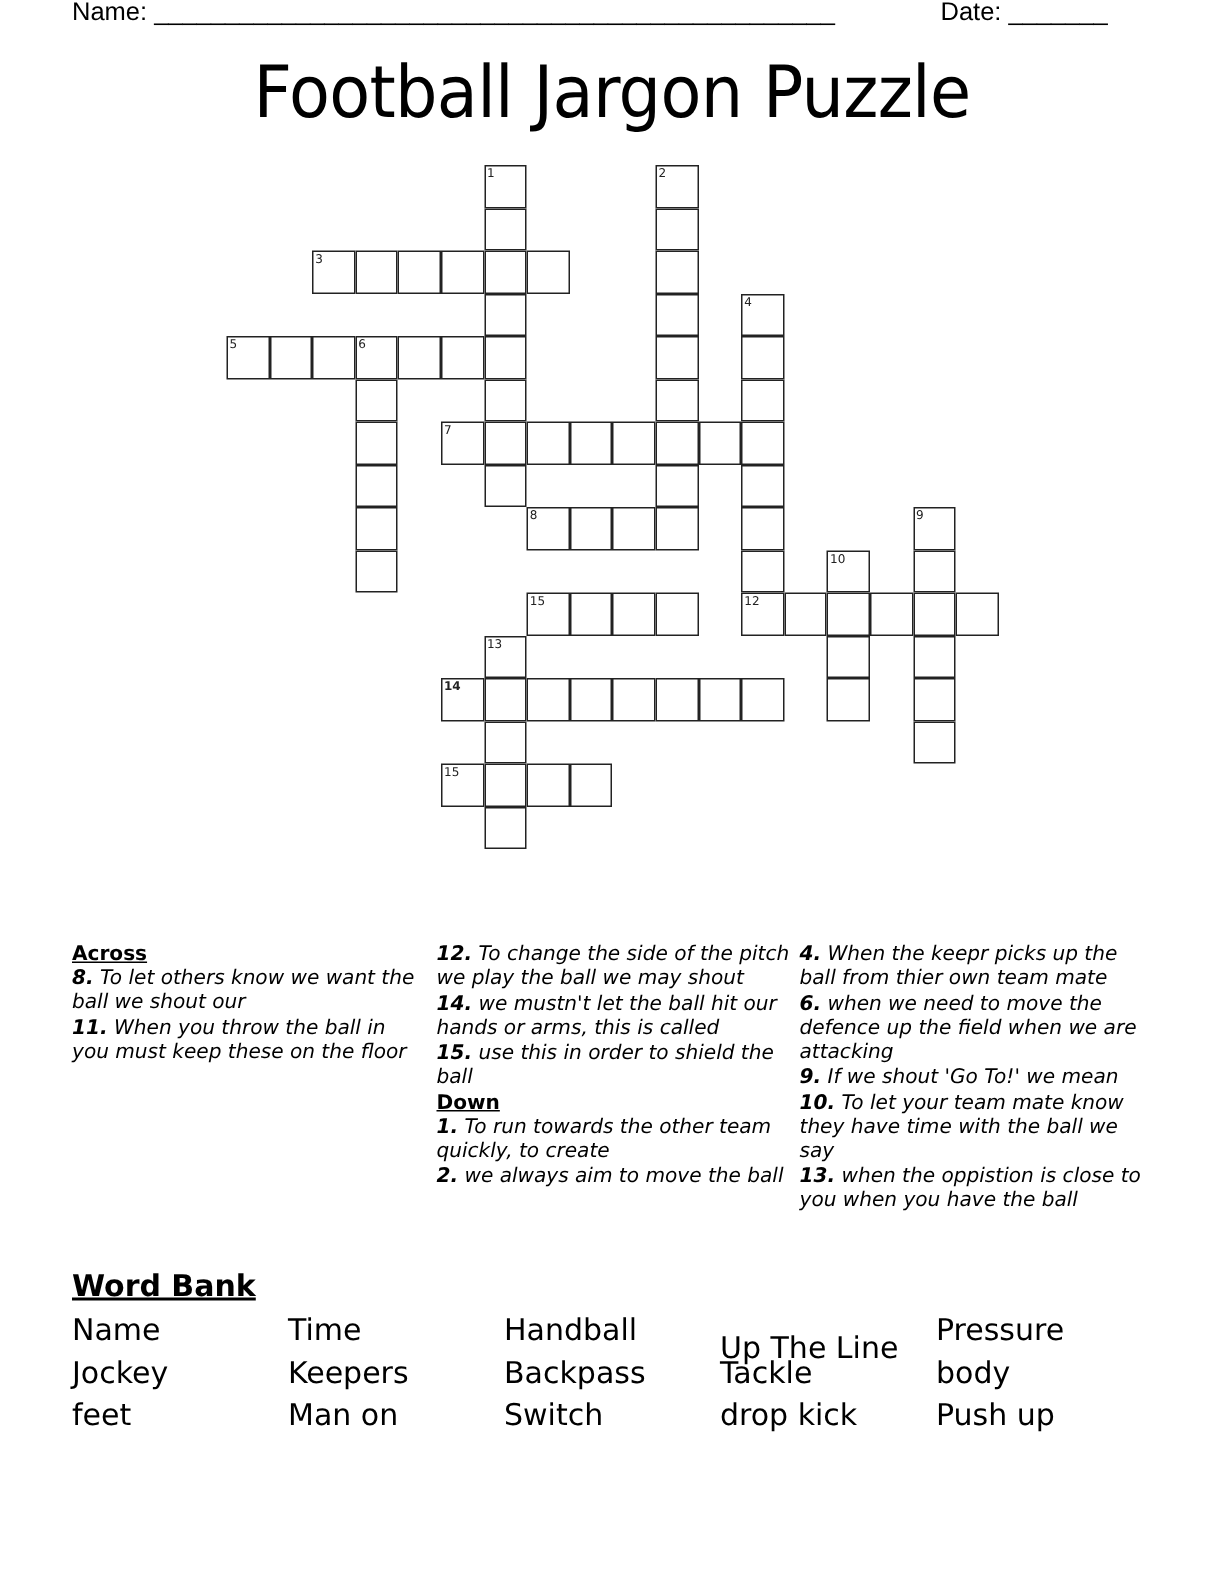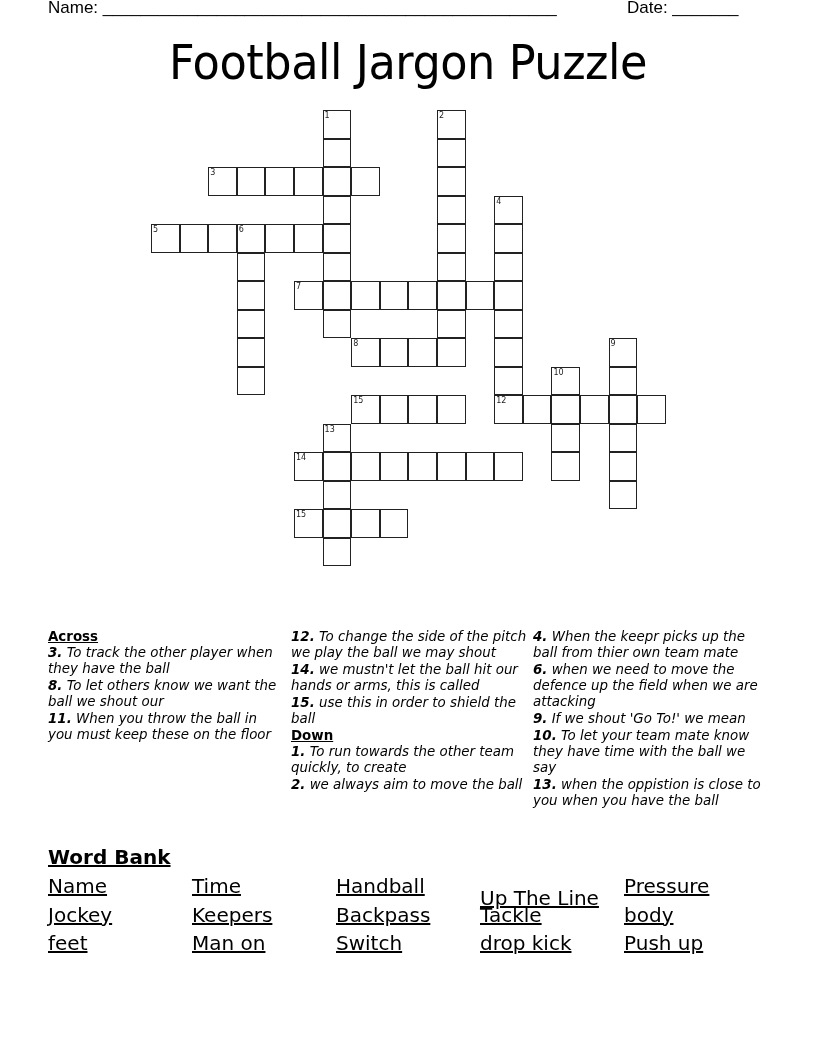--- a/index.html
+++ b/index.html
@@ -9,21 +9,21 @@
   .title{position:absolute;top:34px;left:0;width:816px;text-align:center;font-size:48px;font-family:"DejaVu Sans",sans-serif;letter-spacing:-0.5px;transform:scaleX(0.93);}
   #grid{position:absolute;left:0;top:0;width:816px;height:600px;}
   .cell{position:absolute;width:28.6px;height:28.5px;box-sizing:border-box;border:1.5px solid #222;background:#fff;}
   .cell .num{position:absolute;top:0;left:1px;font-size:8px;line-height:9px;color:#222;font-family:"DejaVu Sans",sans-serif;}
   .clues{position:absolute;top:629px;font-size:13.4px;line-height:16px;font-family:"DejaVu Sans",sans-serif;}
   .clues .hd{text-decoration:underline;font-weight:bold;}
   .clues .c{margin-bottom:1px;font-style:italic;}
   .clues b{font-weight:bold;}
   .wb-title{position:absolute;top:845px;left:48px;font-size:20px;font-weight:bold;text-decoration:underline;}
   .wb{position:absolute;top:872px;left:48px;font-size:20px;line-height:28.5px;}
-  .wb .w{position:absolute;white-space:nowrap;text-decoration:underline;}
+  .wb .w{position:absolute;white-space:nowrap;}
 </style>
 </head>
 <body>
 
 <div class="hdr">Name: ________________________________________________</div>
 <div class="hdr-date">Date: _______</div>
 
 <div class="title">Football Jargon Puzzle</div>
 
 <div id="grid">
@@ -117,39 +117,38 @@
     <div class="cell" style="left: 522.8px; top: 395px;"></div>
     <div class="cell" style="left: 580px; top: 395px;"></div>
     <div class="cell" style="left: 637.2px; top: 395px;"></div>
     <div class="cell" style="left: 322.6px; top: 423.5px;">
       <span class="num">13</span>
     </div>
     <div class="cell" style="left: 322.6px; top: 452px;"></div>
     <div class="cell" style="left: 322.6px; top: 480.5px;"></div>
     <div class="cell" style="left: 322.6px; top: 509px;"></div>
     <div class="cell" style="left: 322.6px; top: 537.5px;"></div>
-    <div class="cell" style="left: 294px; top: 452px;">
+    <div class="cell" style="left: 294px; top: 452px; font-weight: bold;">
       <span class="num">14</span>
     </div>
     <div class="cell" style="left: 351.2px; top: 452px;"></div>
     <div class="cell" style="left: 379.8px; top: 452px;"></div>
     <div class="cell" style="left: 408.4px; top: 452px;"></div>
     <div class="cell" style="left: 437px; top: 452px;"></div>
     <div class="cell" style="left: 465.6px; top: 452px;"></div>
     <div class="cell" style="left: 494.2px; top: 452px;"></div>
     <div class="cell" style="left: 294px; top: 509px;">
       <span class="num">15</span>
     </div>
     <div class="cell" style="left: 351.2px; top: 509px;"></div>
     <div class="cell" style="left: 379.8px; top: 509px;"></div>
   </div>
 
 <div class="clues" style="left:48px;width:236px;">
   <div class="hd">Across</div>
-  <div class="c"><b>3.</b><span> To track the other player when they have the ball</span></div>
   <div class="c"><b>8.</b><span> To let others know we want the ball we shout our</span></div>
   <div class="c"><b>11.</b><span> When you throw the ball in you must keep these on the floor</span></div>
 </div>
 
 <div class="clues" style="left:291px;width:236px;">
   <div class="c"><b>12.</b><span> To change the side of the pitch we play the ball we may shout</span></div>
   <div class="c"><b>14.</b><span> we mustn't let the ball hit our hands or arms, this is called</span></div>
   <div class="c"><b>15.</b><span> use this in order to shield the ball</span></div>
   <div class="hd">Down</div>
   <div class="c"><b>1.</b><span> To run towards the other team quickly, to create</span></div>

